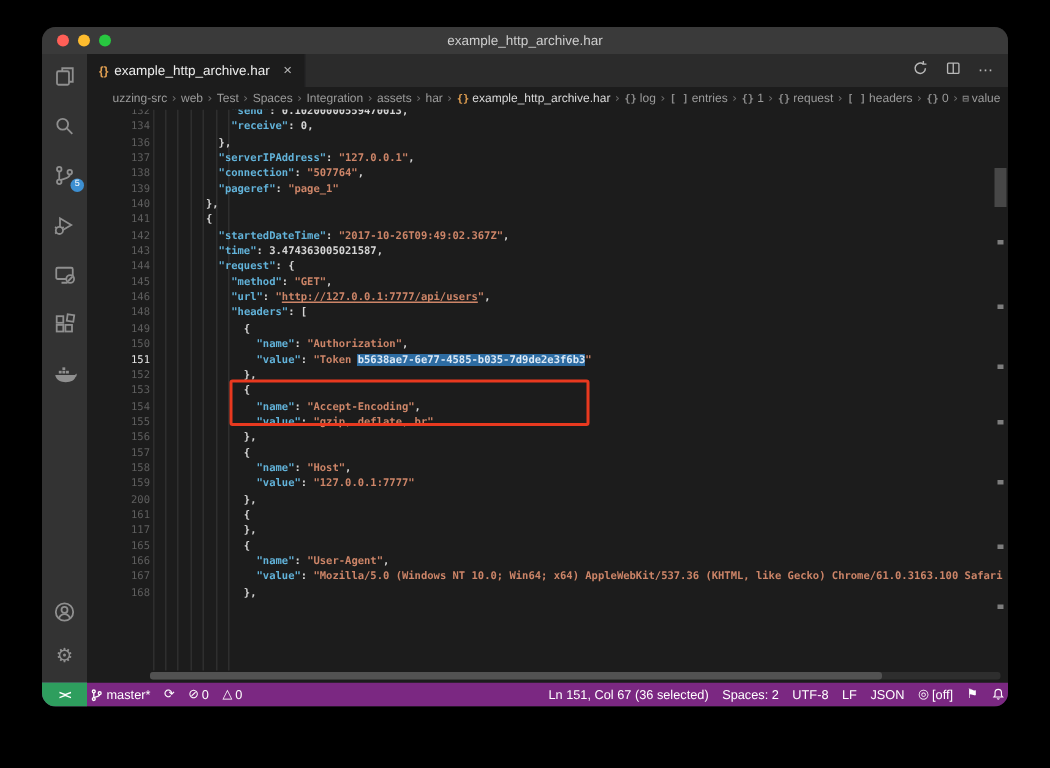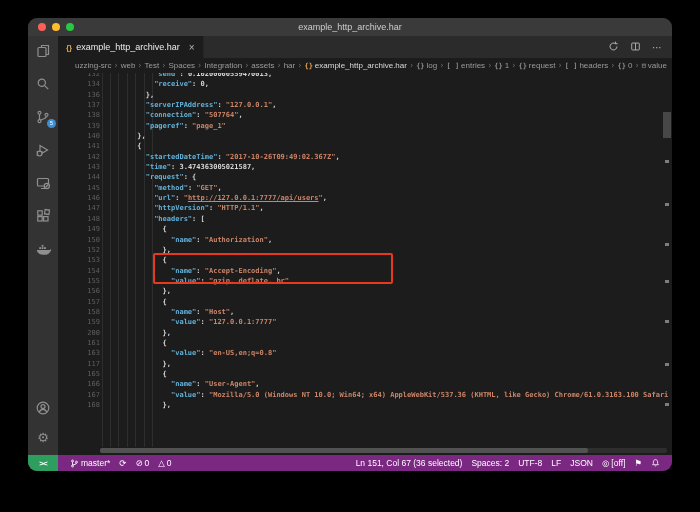--- a/index.html
+++ b/index.html
@@ -80,21 +80,21 @@
   .hscroll { position:absolute; left:42px; right:5px; bottom:2px; height:5px; background:#2e2e2e;
              border-radius:2px; }
   .hscroll-thumb { position:absolute; left:0; top:0; height:5px; width:86%;
                    background:#525252; border-radius:2px; }
 
   
   .statusbar { height:16px; display:flex; align-items:stretch; background:#7b2882;
                color:#fff; font-size:8.5px; flex:0 0 auto; }
   .remote { width:30px; background:#2e9e5e; display:flex; align-items:center;
             justify-content:center; font-weight:bold; font-size:8px; letter-spacing:-1px; }
-  .sb-group { display:flex; gap:9px; padding:0 12px; }
+  .sb-group { display:flex; gap:9px; padding:0 2px; }
   .sb-right { margin-left:auto; }
   .sb-item { display:inline-flex; align-items:center; gap:2px; }
   .sb-glyph { font-family:"DejaVu Sans", sans-serif; font-size:8.5px; }
   .sb-item svg { display:block; }
 </style>
 </head>
 <body>
 
 <div class="stage">
   <div class="window">
@@ -333,35 +333,35 @@
               </div>
               <div class="row">
                 <span class="ln">145</span>
                 <span class="codetext"><span class="tok-p">          </span><span class="tok-k">"method"</span><span class="tok-p">: </span><span class="tok-s">"GET"</span><span class="tok-p">,</span></span>
               </div>
               <div class="row">
                 <span class="ln">146</span>
                 <span class="codetext"><span class="tok-p">          </span><span class="tok-k">"url"</span><span class="tok-p">: </span><span class="tok-s">"</span><span class="tok-l">http://127.0.0.1:7777/api/users</span><span class="tok-s">"</span><span class="tok-p">,</span></span>
               </div>
               <div class="row">
-                <span class="ln">147</span>
-                <span class="codetext"><span class="tok-p">          </span><span class="tok-k">"httpVersion"</span><span class="tok-p">: </span><span class="tok-s">"HTTP/1.1"</span><span class="tok-p">,</span></span>
-              </div>
-              <div class="row">
                 <span class="ln">148</span>
                 <span class="codetext"><span class="tok-p">          </span><span class="tok-k">"headers"</span><span class="tok-p">: [</span></span>
               </div>
               <div class="row">
                 <span class="ln">149</span>
                 <span class="codetext"><span class="tok-p">            {</span></span>
               </div>
               <div class="row">
                 <span class="ln">150</span>
                 <span class="codetext"><span class="tok-p">              </span><span class="tok-k">"name"</span><span class="tok-p">: </span><span class="tok-s">"Authorization"</span><span class="tok-p">,</span></span>
               </div>
+              <div class="row cur">
+                <span class="ln">151</span>
+                <span class="codetext"><span class="tok-p">              </span><span class="tok-k">"value"</span><span class="tok-p">: </span><span class="tok-s">"Token </span><span class="tok-x">b5638ae7-6e77-4585-b035-7d9de2e3f6b3</span><span class="tok-s">"</span></span>
+              </div>
               <div class="row">
                 <span class="ln">152</span>
                 <span class="codetext"><span class="tok-p">            },</span></span>
               </div>
               <div class="row">
                 <span class="ln">153</span>
                 <span class="codetext"><span class="tok-p">            {</span></span>
               </div>
               <div class="row">
                 <span class="ln">154</span>
@@ -387,24 +387,20 @@
                 <span class="ln">159</span>
                 <span class="codetext"><span class="tok-p">              </span><span class="tok-k">"value"</span><span class="tok-p">: </span><span class="tok-s">"127.0.0.1:7777"</span></span>
               </div>
               <div class="row">
                 <span class="ln">200</span>
                 <span class="codetext"><span class="tok-p">            },</span></span>
               </div>
               <div class="row">
                 <span class="ln">161</span>
                 <span class="codetext"><span class="tok-p">            {</span></span>
-              </div>
-              <div class="row">
-                <span class="ln">163</span>
-                <span class="codetext"><span class="tok-p">              </span><span class="tok-k">"value"</span><span class="tok-p">: </span><span class="tok-s">"en-US,en;q=0.8"</span></span>
               </div>
               <div class="row">
                 <span class="ln">117</span>
                 <span class="codetext"><span class="tok-p">            },</span></span>
               </div>
               <div class="row">
                 <span class="ln">165</span>
                 <span class="codetext"><span class="tok-p">            {</span></span>
               </div>
               <div class="row">

